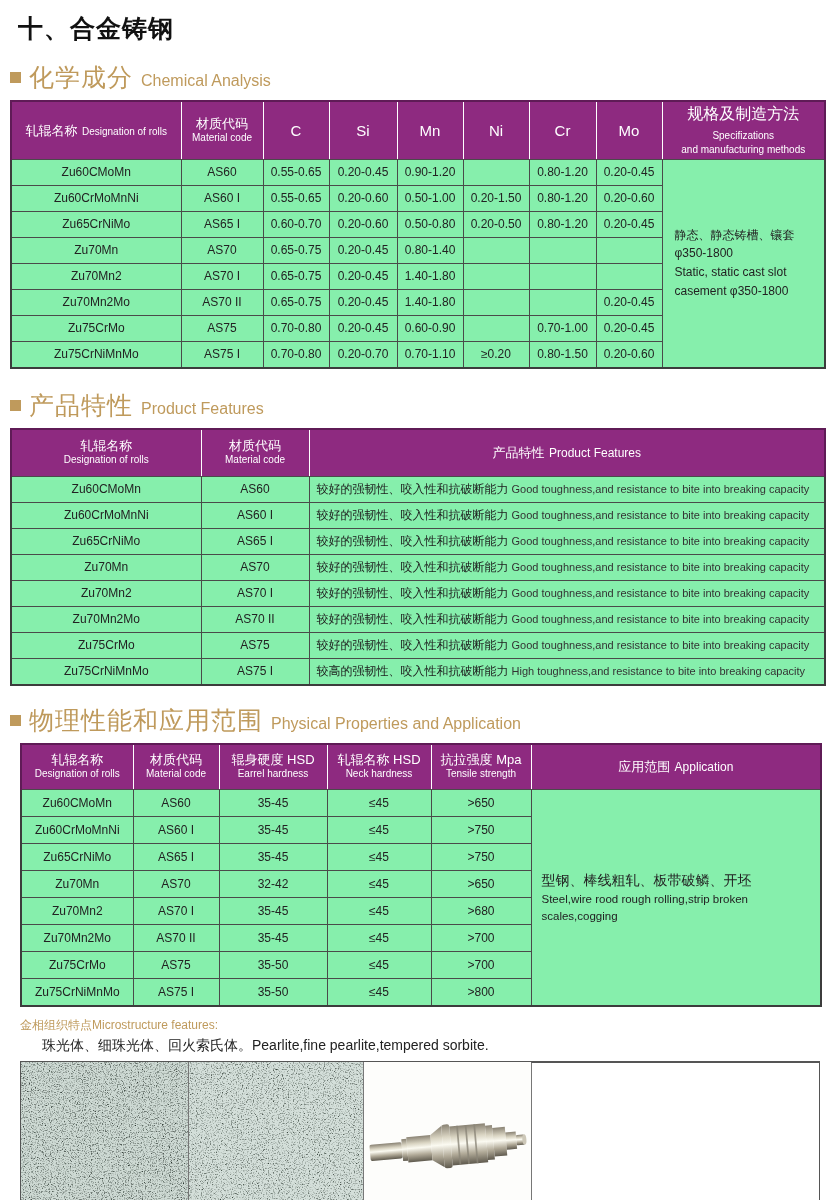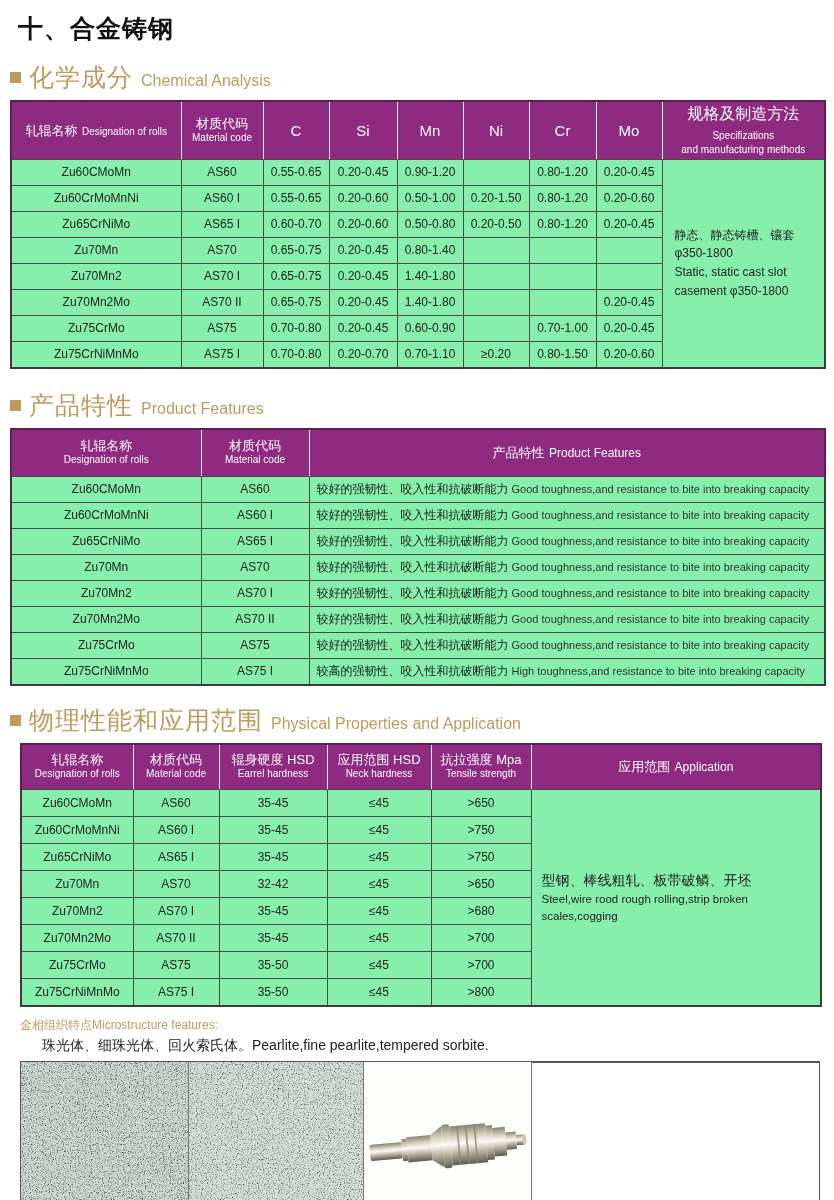--- a/index.html
+++ b/index.html
@@ -340,21 +340,21 @@
       </th>
       <th class="h-stack">
         <div class="h-zh">材质代码</div>
         <div class="h-en">Material code</div>
       </th>
       <th class="h-stack">
         <div class="h-zh">辊身硬度 HSD</div>
         <div class="h-en">Earrel hardness</div>
       </th>
       <th class="h-stack">
-        <div class="h-zh">应用范围 HSD</div>
+        <div class="h-zh">轧辊名称 HSD</div>
         <div class="h-en">Neck hardness</div>
       </th>
       <th class="h-stack">
         <div class="h-zh">抗拉强度 Mpa</div>
         <div class="h-en">Tensile strength</div>
       </th>
       <th class="h-inline">
         <span class="h-zh">应用范围</span>
         <span class="h-en" style="font-size:12px">Application</span>
       </th>

